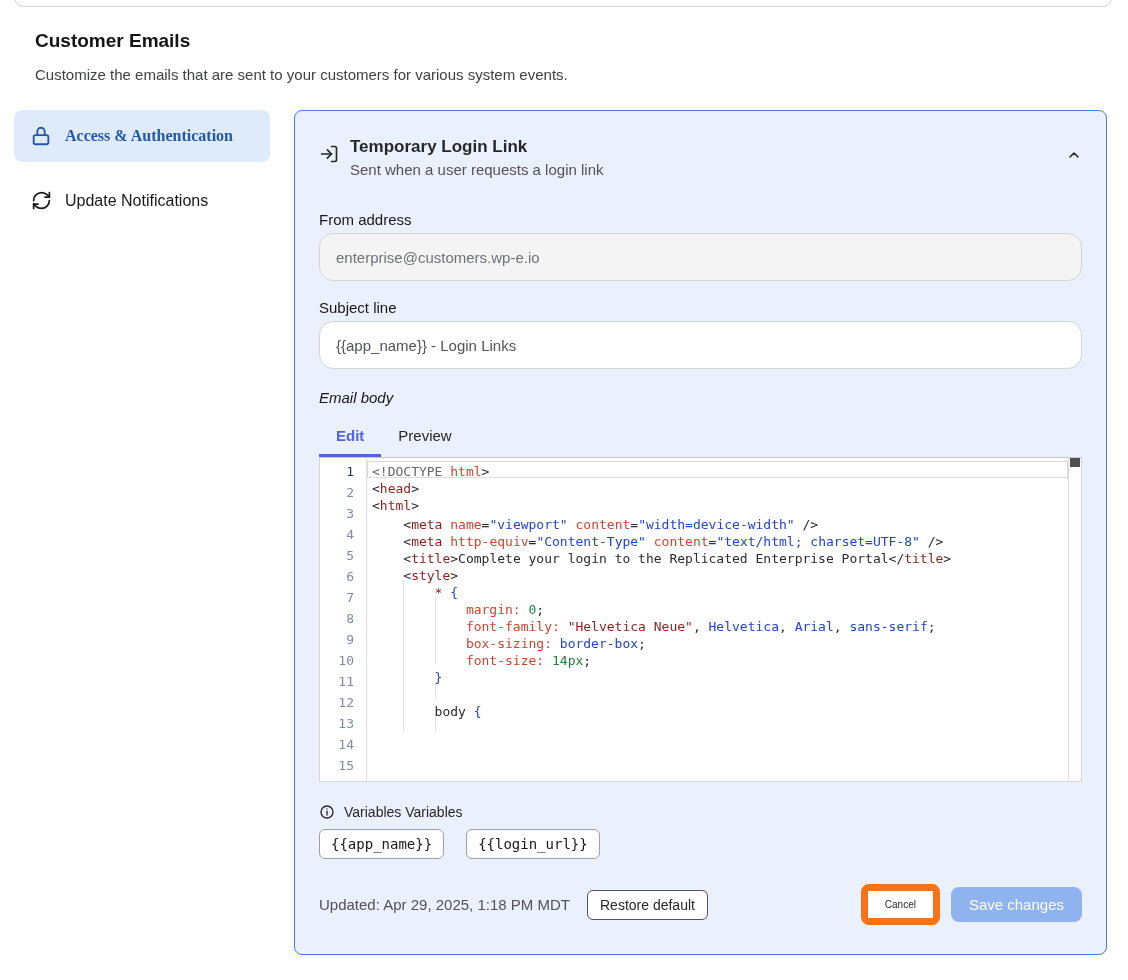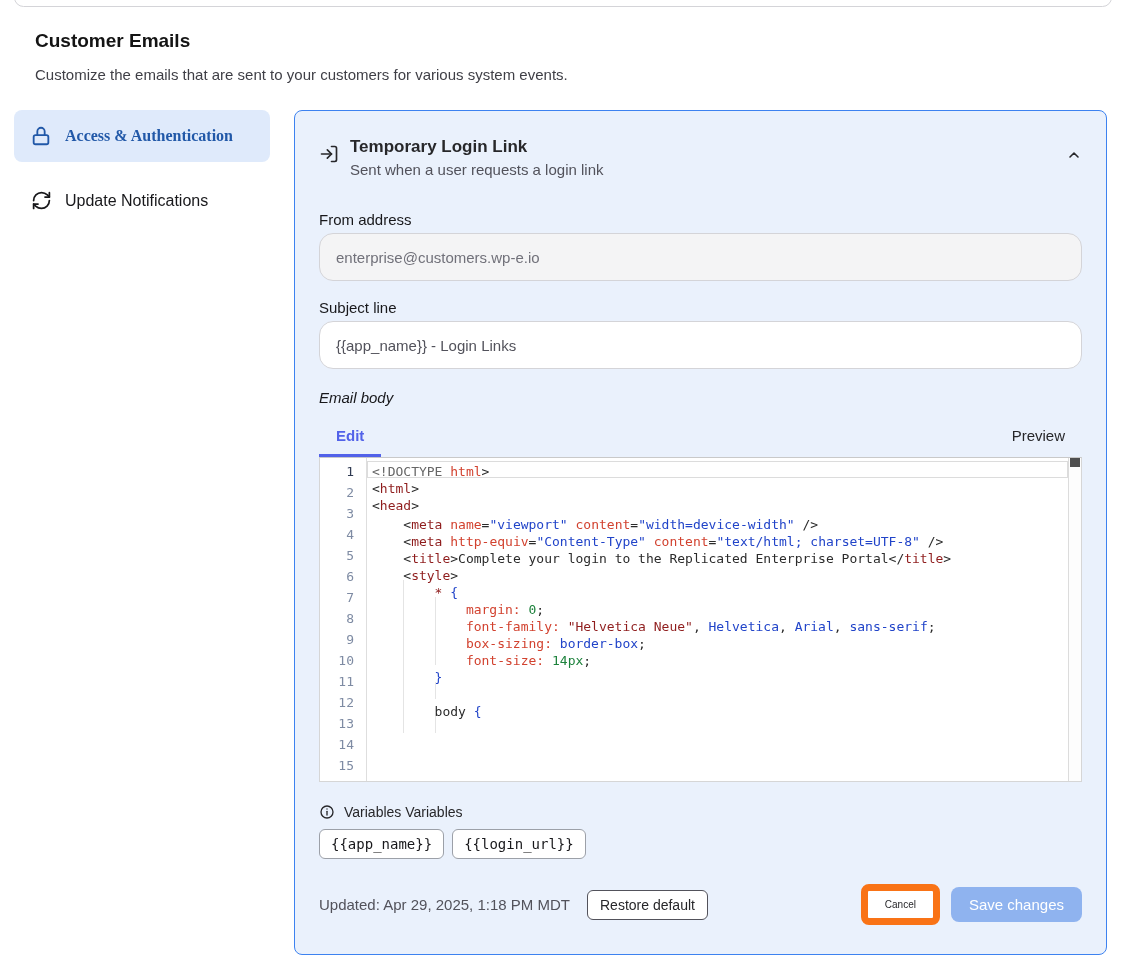--- a/index.html
+++ b/index.html
@@ -33,21 +33,21 @@
   .collapse-btn { margin-left:auto; margin-top:12px; background:none; border:none; cursor:pointer; }
 
   .fld-label { font-size:15px; color:#18181b; margin-top:29px; }
   .txt-input { display:block; width:100%; height:48px; margin-top:5px; padding:0 16px;
     border:1px solid #d4d4d8; border-radius:14px; font-size:15px;
     font-family:"Liberation Sans", sans-serif; }
   .txt-input.muted { background:#f4f4f5; color:#71717a; }
   .txt-input.plain { background:#ffffff; color:#52525b; }
 
   
-  .tabbar { display:flex; margin-top:12px;justify-content:space-between; }
+  .tabbar { display:flex; margin-top:12px; }
   .tab { padding:9px 17px 10px; font-size:15px; color:#27272a; border-bottom:3px solid transparent; cursor:pointer; }
   .tab.active { color:#5262e9; font-weight:700; border-bottom-color:#5262e9; }
 
   
   .editor { display:flex; height:325px; background:#ffffff; border:1px solid #d6d6d6; border-top-color:#c9c9c9;
     overflow:hidden; font-family:"DejaVu Sans Mono", monospace; font-size:13px; }
   .gutter { flex:0 0 47px; padding:3px 12px 0 0; text-align:right; border-right:1px solid #dedede; }
   .gnum { height:21px; line-height:21px; color:#7e8ba3; }
   .gnum.first { color:#2f3a52; }
   .code { flex:1 1 auto; padding-top:3px; overflow:hidden; }
@@ -57,21 +57,21 @@
   .ind.g { border-left:1px solid #e4e4e4; }
   .vscroll { flex:0 0 13px; border-left:1px solid #dcdcdc; position:relative; background:#fdfdfd; }
   .vthumb { position:absolute; top:0; left:1px; right:1px; height:9px; background:#4f4f4f; }
 
   .tok-meta{color:#666666}.tok-tag{color:#8f1d1d}.tok-attr{color:#d2422f}
   .tok-str{color:#2144c9}.tok-cstr{color:#8f1d1d}.tok-num{color:#1d823c}
   .tok-atom{color:#2144c9}.tok-brace{color:#2144c9}.tok-plain{color:#2b2b2b}.tok-sel{color:#8f1d1d}
 
   
   .vars-row { display:flex; align-items:center; gap:9px; margin-top:22px; font-size:14px; color:#27272a; }
-  .chips { display:flex; gap:8px; margin-top:9px; }
+  .chips { display:flex; gap:22px; margin-top:9px; }
   .chip { background:#ffffff; border:1px solid #9ca0a8; border-radius:6px; padding:6px 11px;
     font-family:"DejaVu Sans Mono", monospace; font-size:14px; color:#18181b; cursor:pointer; }
 
   
   .panel-footer { display:flex; align-items:center; margin-top:25px; }
   .updated { font-size:15px; color:#52525b; }
   .btn { font-family:"Liberation Sans", sans-serif; cursor:pointer; background:#fff; }
   .btn-restore { margin-left:17px; font-size:14px; color:#27272a; padding:6px 12px;
     border:1px solid #52525b; border-radius:6px; }
   .btn-cancel { margin-left:auto; font-size:10px; color:#27272a; padding:8px 17px;
@@ -161,22 +161,22 @@
         <div class="gnum">10</div>
         <div class="gnum">11</div>
         <div class="gnum">12</div>
         <div class="gnum">13</div>
         <div class="gnum">14</div>
         <div class="gnum">15</div>
         <div class="gnum">16</div>
       </div>
     <div class="code" id="codearea">
         <div class="line active"><span class="tok-meta">&lt;!DOCTYPE </span><span class="tok-attr">html</span><span class="tok-plain">&gt;</span></div>
+        <div class="line"><span class="tok-plain">&lt;</span><span class="tok-tag">head</span><span class="tok-plain">&gt;</span></div>
         <div class="line"><span class="tok-plain">&lt;</span><span class="tok-tag">html</span><span class="tok-plain">&gt;</span></div>
-        <div class="line"><span class="tok-plain">&lt;</span><span class="tok-tag">head</span><span class="tok-plain">&gt;</span></div>
         <div class="line"><span class="ind"></span><span class="tok-plain">&lt;</span><span class="tok-tag">meta</span><span class="tok-plain"> </span><span class="tok-attr">name</span><span class="tok-plain">=</span><span class="tok-str">"viewport"</span><span class="tok-plain"> </span><span class="tok-attr">content</span><span class="tok-plain">=</span><span class="tok-str">"width=device-width"</span><span class="tok-plain"> /&gt;</span></div>
         <div class="line"><span class="ind"></span><span class="tok-plain">&lt;</span><span class="tok-tag">meta</span><span class="tok-plain"> </span><span class="tok-attr">http-equiv</span><span class="tok-plain">=</span><span class="tok-str">"Content-Type"</span><span class="tok-plain"> </span><span class="tok-attr">content</span><span class="tok-plain">=</span><span class="tok-str">"text/html; charset=UTF-8"</span><span class="tok-plain"> /&gt;</span></div>
         <div class="line"><span class="ind"></span><span class="tok-plain">&lt;</span><span class="tok-tag">title</span><span class="tok-plain">&gt;</span><span class="tok-plain">Complete your login to the Replicated Enterprise Portal</span><span class="tok-plain">&lt;/</span><span class="tok-tag">title</span><span class="tok-plain">&gt;</span></div>
         <div class="line"><span class="ind"></span><span class="tok-plain">&lt;</span><span class="tok-tag">style</span><span class="tok-plain">&gt;</span></div>
         <div class="line"><span class="ind"></span><span class="ind g"></span><span class="tok-sel">*</span><span class="tok-plain"> </span><span class="tok-brace">{</span></div>
         <div class="line"><span class="ind"></span><span class="ind g"></span><span class="ind g"></span><span class="tok-attr">margin:</span><span class="tok-plain"> </span><span class="tok-num">0</span><span class="tok-plain">;</span></div>
         <div class="line"><span class="ind"></span><span class="ind g"></span><span class="ind g"></span><span class="tok-attr">font-family:</span><span class="tok-plain"> </span><span class="tok-cstr">"Helvetica Neue"</span><span class="tok-plain">, </span><span class="tok-atom">Helvetica</span><span class="tok-plain">, </span><span class="tok-atom">Arial</span><span class="tok-plain">, </span><span class="tok-atom">sans-serif</span><span class="tok-plain">;</span></div>
         <div class="line"><span class="ind"></span><span class="ind g"></span><span class="ind g"></span><span class="tok-attr">box-sizing:</span><span class="tok-plain"> </span><span class="tok-atom">border-box</span><span class="tok-plain">;</span></div>
         <div class="line"><span class="ind"></span><span class="ind g"></span><span class="ind g"></span><span class="tok-attr">font-size:</span><span class="tok-plain"> </span><span class="tok-num">14px</span><span class="tok-plain">;</span></div>
         <div class="line"><span class="ind"></span><span class="ind g"></span><span class="tok-brace">}</span></div>

